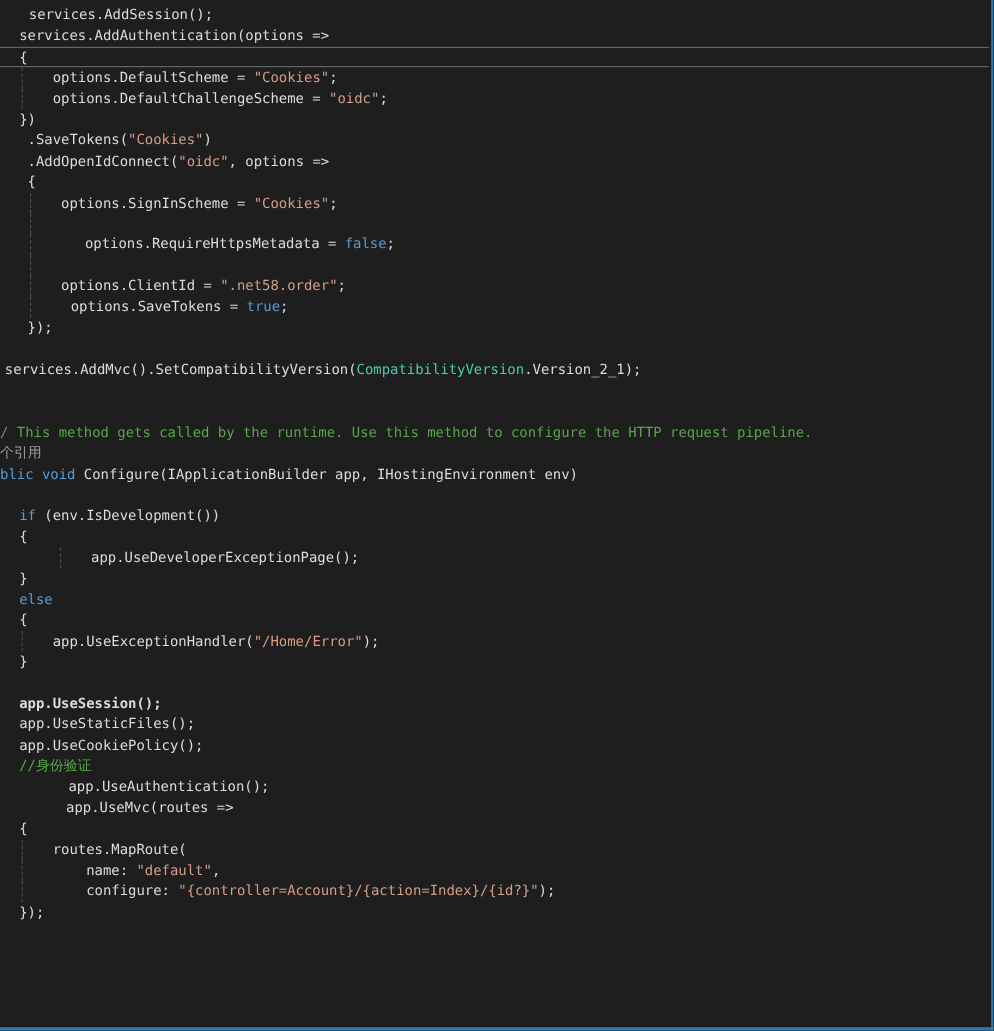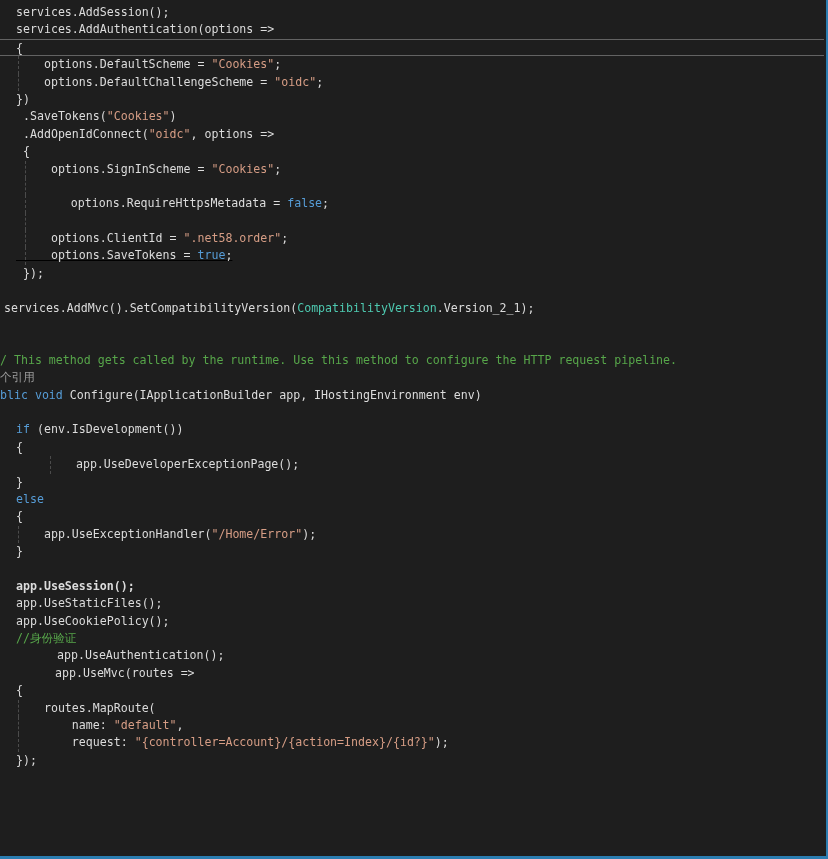--- a/index.html
+++ b/index.html
@@ -30,35 +30,35 @@
   .tok-c{color:var(--comment);}
   .tok-t{color:var(--type);}
   .tok-cl{color:var(--codelens);}
   .tok-link{color:var(--string);text-decoration:underline;cursor:pointer;}
 </style>
 </head>
 <body>
 
 <div class="frame" style="background: rgb(30, 30, 30); border-right: 2px solid rgb(43, 125, 177); border-bottom: 3px solid rgb(43, 125, 177);">
   <div class="code">
-      <div class="line" style="padding-left: 16px;"><span class="tok-p">services.AddSession();</span></div>
+      <div class="line" style="padding-left: 24px;"><span class="tok-p">services.AddSession();</span></div>
       <div class="line" style="padding-left: 16px;"><span class="tok-p">services.AddAuthentication(options =&gt;</span></div>
       <div class="line current" style="padding-left: 16px;"><span class="tok-p">{</span></div>
       <div class="line" style="padding-left: 16px;"><span class="guide" style="left: 18px;"></span><span class="tok-p">    options.DefaultScheme = </span><span class="tok-s">"Cookies"</span><span class="tok-p">;</span></div>
       <div class="line" style="padding-left: 16px;"><span class="guide" style="left: 18px;"></span><span class="tok-p">    options.DefaultChallengeScheme = </span><span class="tok-s">"oidc"</span><span class="tok-p">;</span></div>
       <div class="line" style="padding-left: 16px;"><span class="tok-p">})</span></div>
       <div class="line" style="padding-left: 16px;"><span class="tok-p"> .SaveTokens(</span><span class="tok-s">"Cookies"</span><span class="tok-p">)</span></div>
       <div class="line" style="padding-left: 16px;"><span class="tok-p"> .AddOpenIdConnect(</span><span class="tok-s">"oidc"</span><span class="tok-p">, options =&gt;</span></div>
       <div class="line" style="padding-left: 16px;"><span class="tok-p"> {</span></div>
       <div class="line" style="padding-left: 16px;"><span class="guide" style="left: 25px;"></span><span class="tok-p">     options.SignInScheme = </span><span class="tok-s">"Cookies"</span><span class="tok-p">;</span></div>
       <div class="line" style="padding-left: 16px;"><span class="guide" style="left: 25px;"></span></div>
       <div class="line" style="padding-left: 8px;"><span class="guide" style="left: 25px;"></span><span class="tok-p">         options.RequireHttpsMetadata = </span><span class="tok-k">false</span><span class="tok-p">;</span></div>
       <div class="line" style="padding-left: 16px;"><span class="guide" style="left: 25px;"></span></div>
       <div class="line" style="padding-left: 16px;"><span class="guide" style="left: 25px;"></span><span class="tok-p">     options.ClientId = </span><span class="tok-s">".net58.order"</span><span class="tok-p">;</span></div>
-      <div class="line" style="padding-left: 16px; text-decoration: underline;"><span class="guide" style="left: 25px;"></span><span class="tok-p">     options.SaveTokens = </span><span class="tok-k">true</span><span class="tok-p">;</span></div>
+      <div class="line" style="padding-left: 24px;"><span class="guide" style="left: 25px;"></span><span class="tok-p">     options.SaveTokens = </span><span class="tok-k">true</span><span class="tok-p">;</span></div>
       <div class="line" style="padding-left: 16px;"><span class="tok-p"> });</span></div>
       <div class="line" style="padding-left: 16px;"></div>
       <div class="line" style="padding-left: 4px;"><span class="tok-p">services.AddMvc().SetCompatibilityVersion(</span><span class="tok-t">CompatibilityVersion</span><span class="tok-p">.Version_2_1);</span></div>
       <div class="line" style="padding-left: 16px;"></div>
       <div class="line" style="padding-left: 16px;"></div>
       <div class="line"><span class="tok-c">/ This method gets called by the runtime. Use this method to configure the HTTP request pipeline.</span></div>
       <div class="line" style="padding-left: 0px;"><span class="tok-cl">个引用</span></div>
       <div class="line" style="padding-left: 0px;"><span class="tok-k">blic void</span><span class="tok-p"> Configure(IApplicationBuilder app, IHostingEnvironment env)</span></div>
       <div class="line" style="padding-left: 16px;"></div>
       <div class="line" style="padding-left: 16px;"><span class="tok-k">if</span><span class="tok-p"> (env.IsDevelopment())</span></div>
@@ -72,16 +72,16 @@
       <div class="line" style="padding-left: 16px;"></div>
       <div class="line" style="padding-left: 16px; font-weight: bold;"><span class="tok-p">app.UseSession();</span></div>
       <div class="line" style="padding-left: 16px;"><span class="tok-p">app.UseStaticFiles();</span></div>
       <div class="line" style="padding-left: 16px;"><span class="tok-p">app.UseCookiePolicy();</span></div>
       <div class="line" style="padding-left: 16px;"><span class="tok-c">//身份验证</span></div>
       <div class="line" style="padding-left: 19px; margin-left: 38px;"><span class="tok-p">app.UseAuthentication();</span></div>
       <div class="line" style="padding-left: 16px; margin-left: 39px;"><span class="tok-p">app.UseMvc(routes =&gt;</span></div>
       <div class="line" style="padding-left: 16px;"><span class="tok-p">{</span></div>
       <div class="line" style="padding-left: 16px;"><span class="guide" style="left: 18px;"></span><span class="tok-p">    routes.MapRoute(</span></div>
       <div class="line" style="padding-left: 16px;"><span class="guide" style="left: 18px;"></span><span class="tok-p">        name: </span><span class="tok-s">"default"</span><span class="tok-p">,</span></div>
-      <div class="line" style="padding-left: 16px;"><span class="guide" style="left: 18px;"></span><span class="tok-p">        request: </span><span class="tok-s">"{controller=Account}/{action=Index}/{id?}"</span><span class="tok-p">);</span></div>
+      <div class="line" style="padding-left: 16px;"><span class="guide" style="left: 18px;"></span><span class="tok-p">        configure: </span><span class="tok-s">"{controller=Account}/{action=Index}/{id?}"</span><span class="tok-p">);</span></div>
       <div class="line" style="padding-left: 16px;"><span class="tok-p">});</span></div>
     </div>
 </div>
 
 </body></html>

